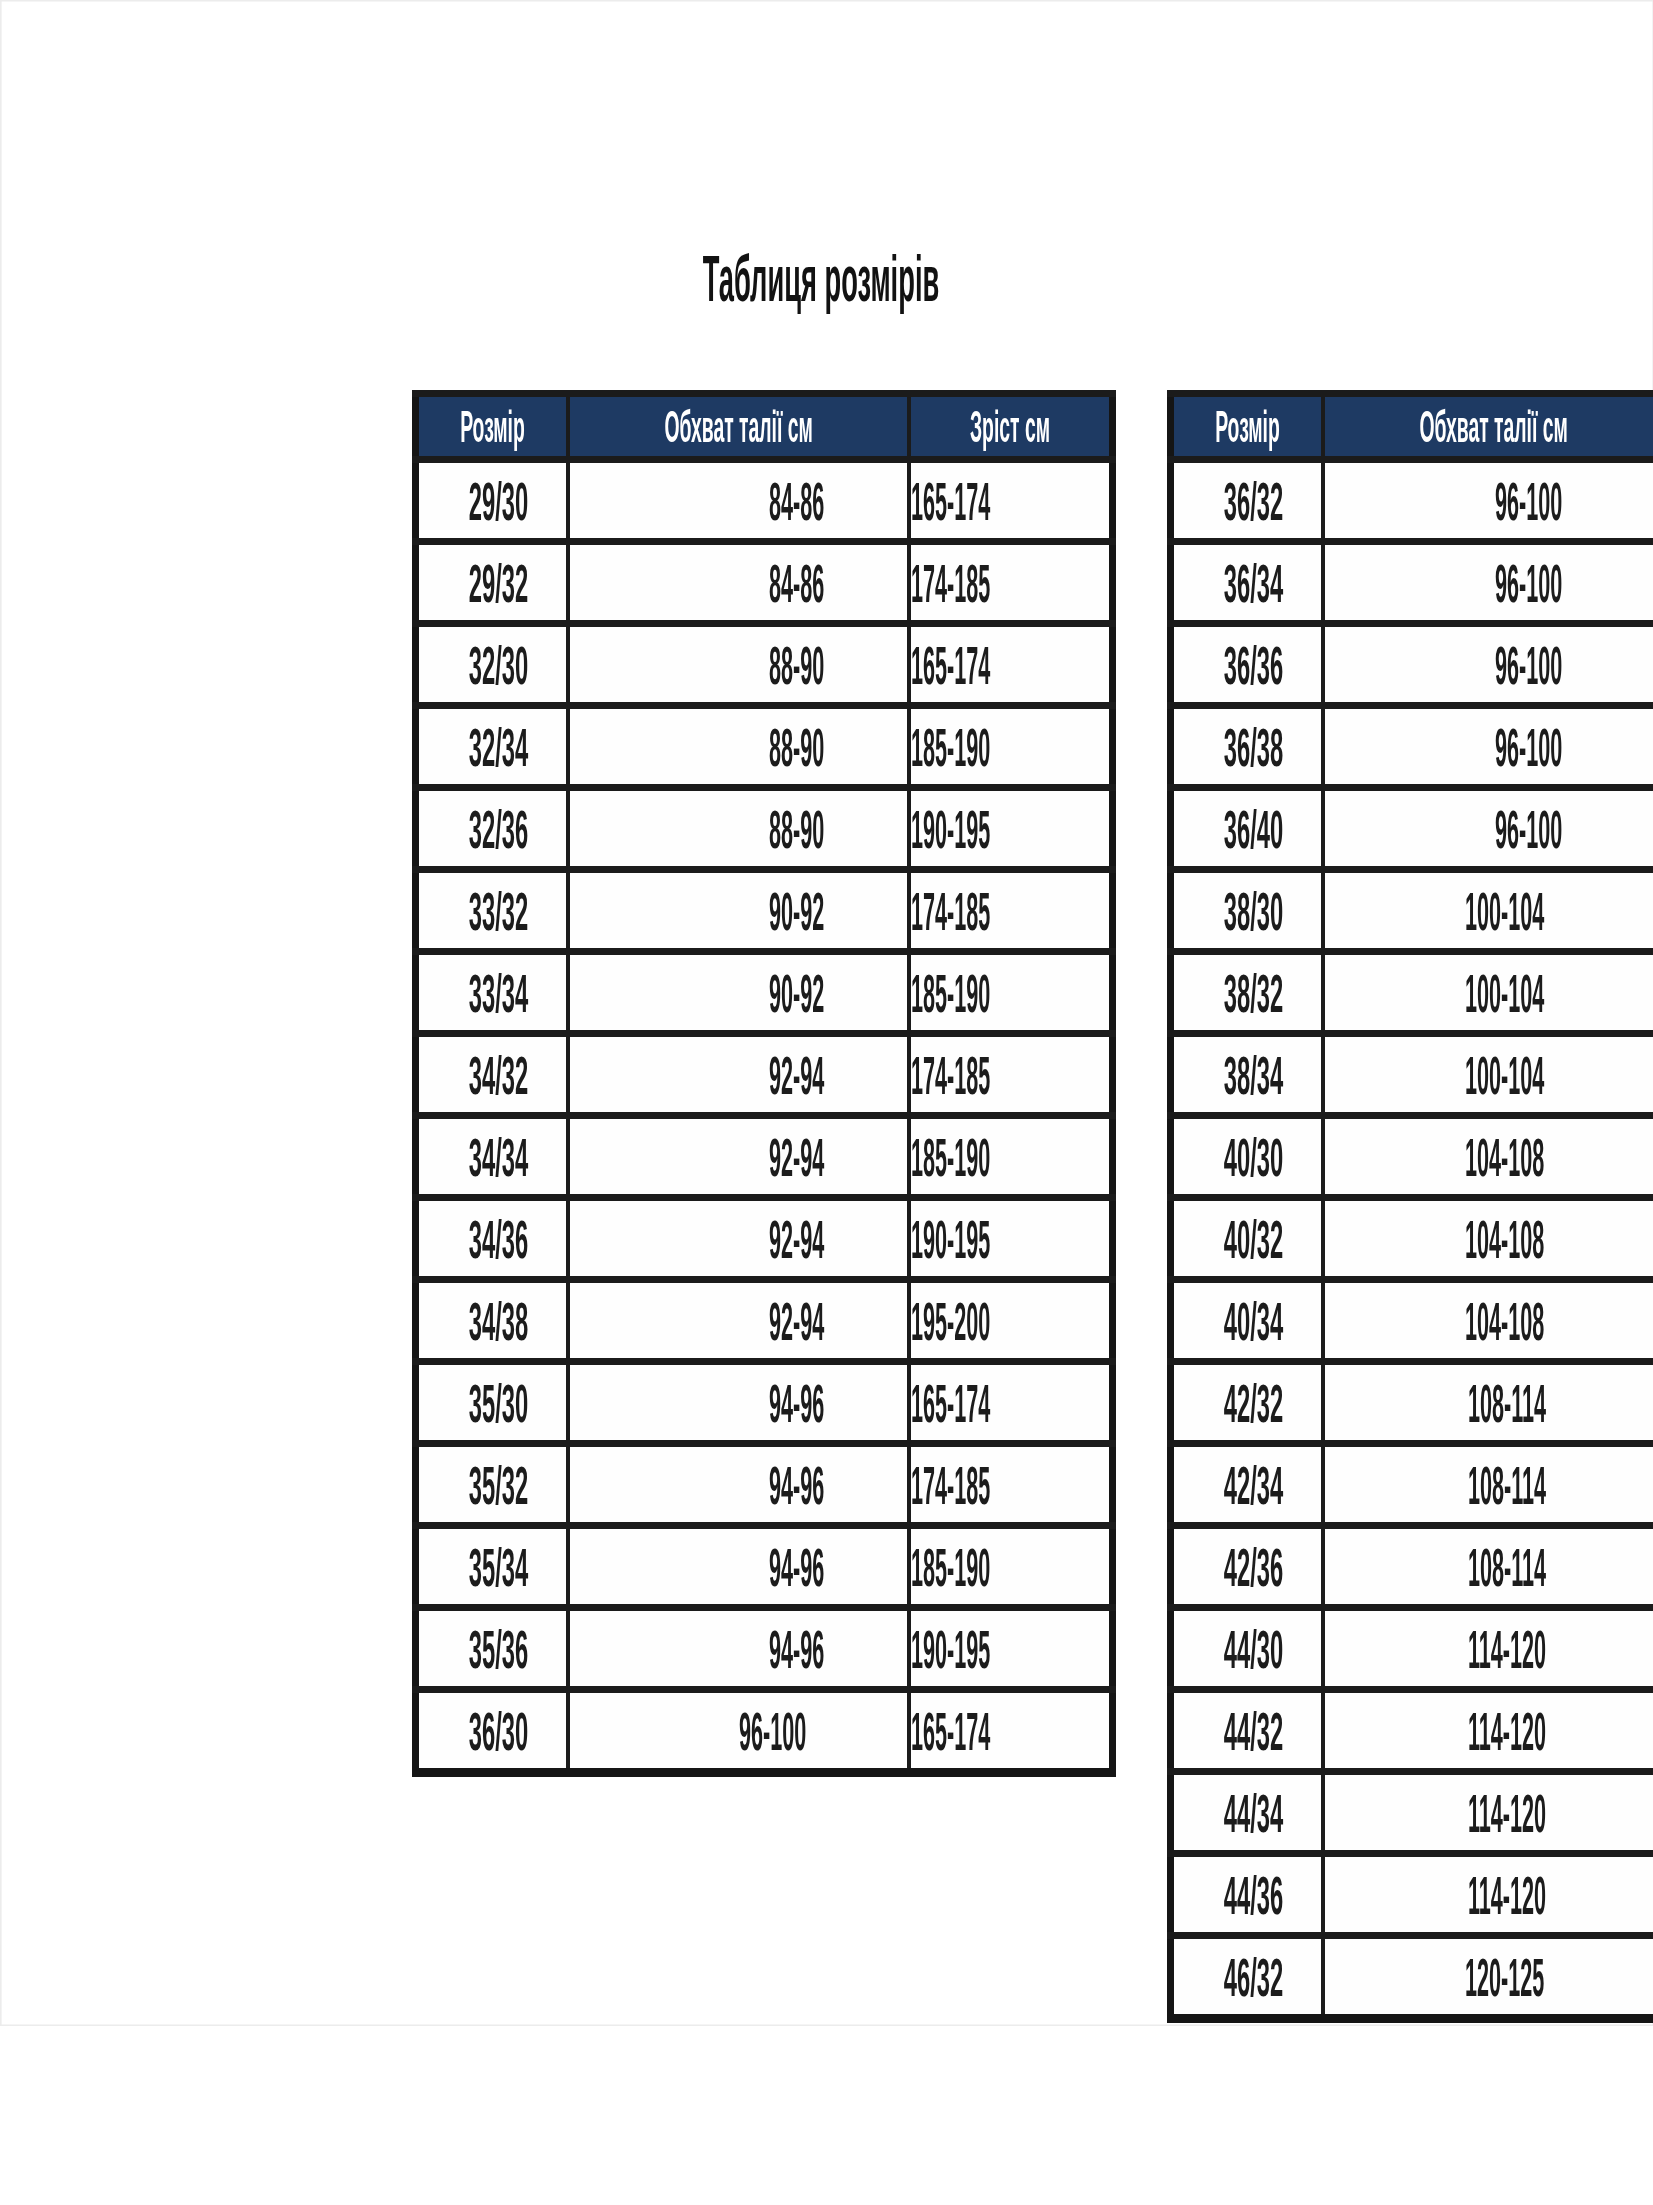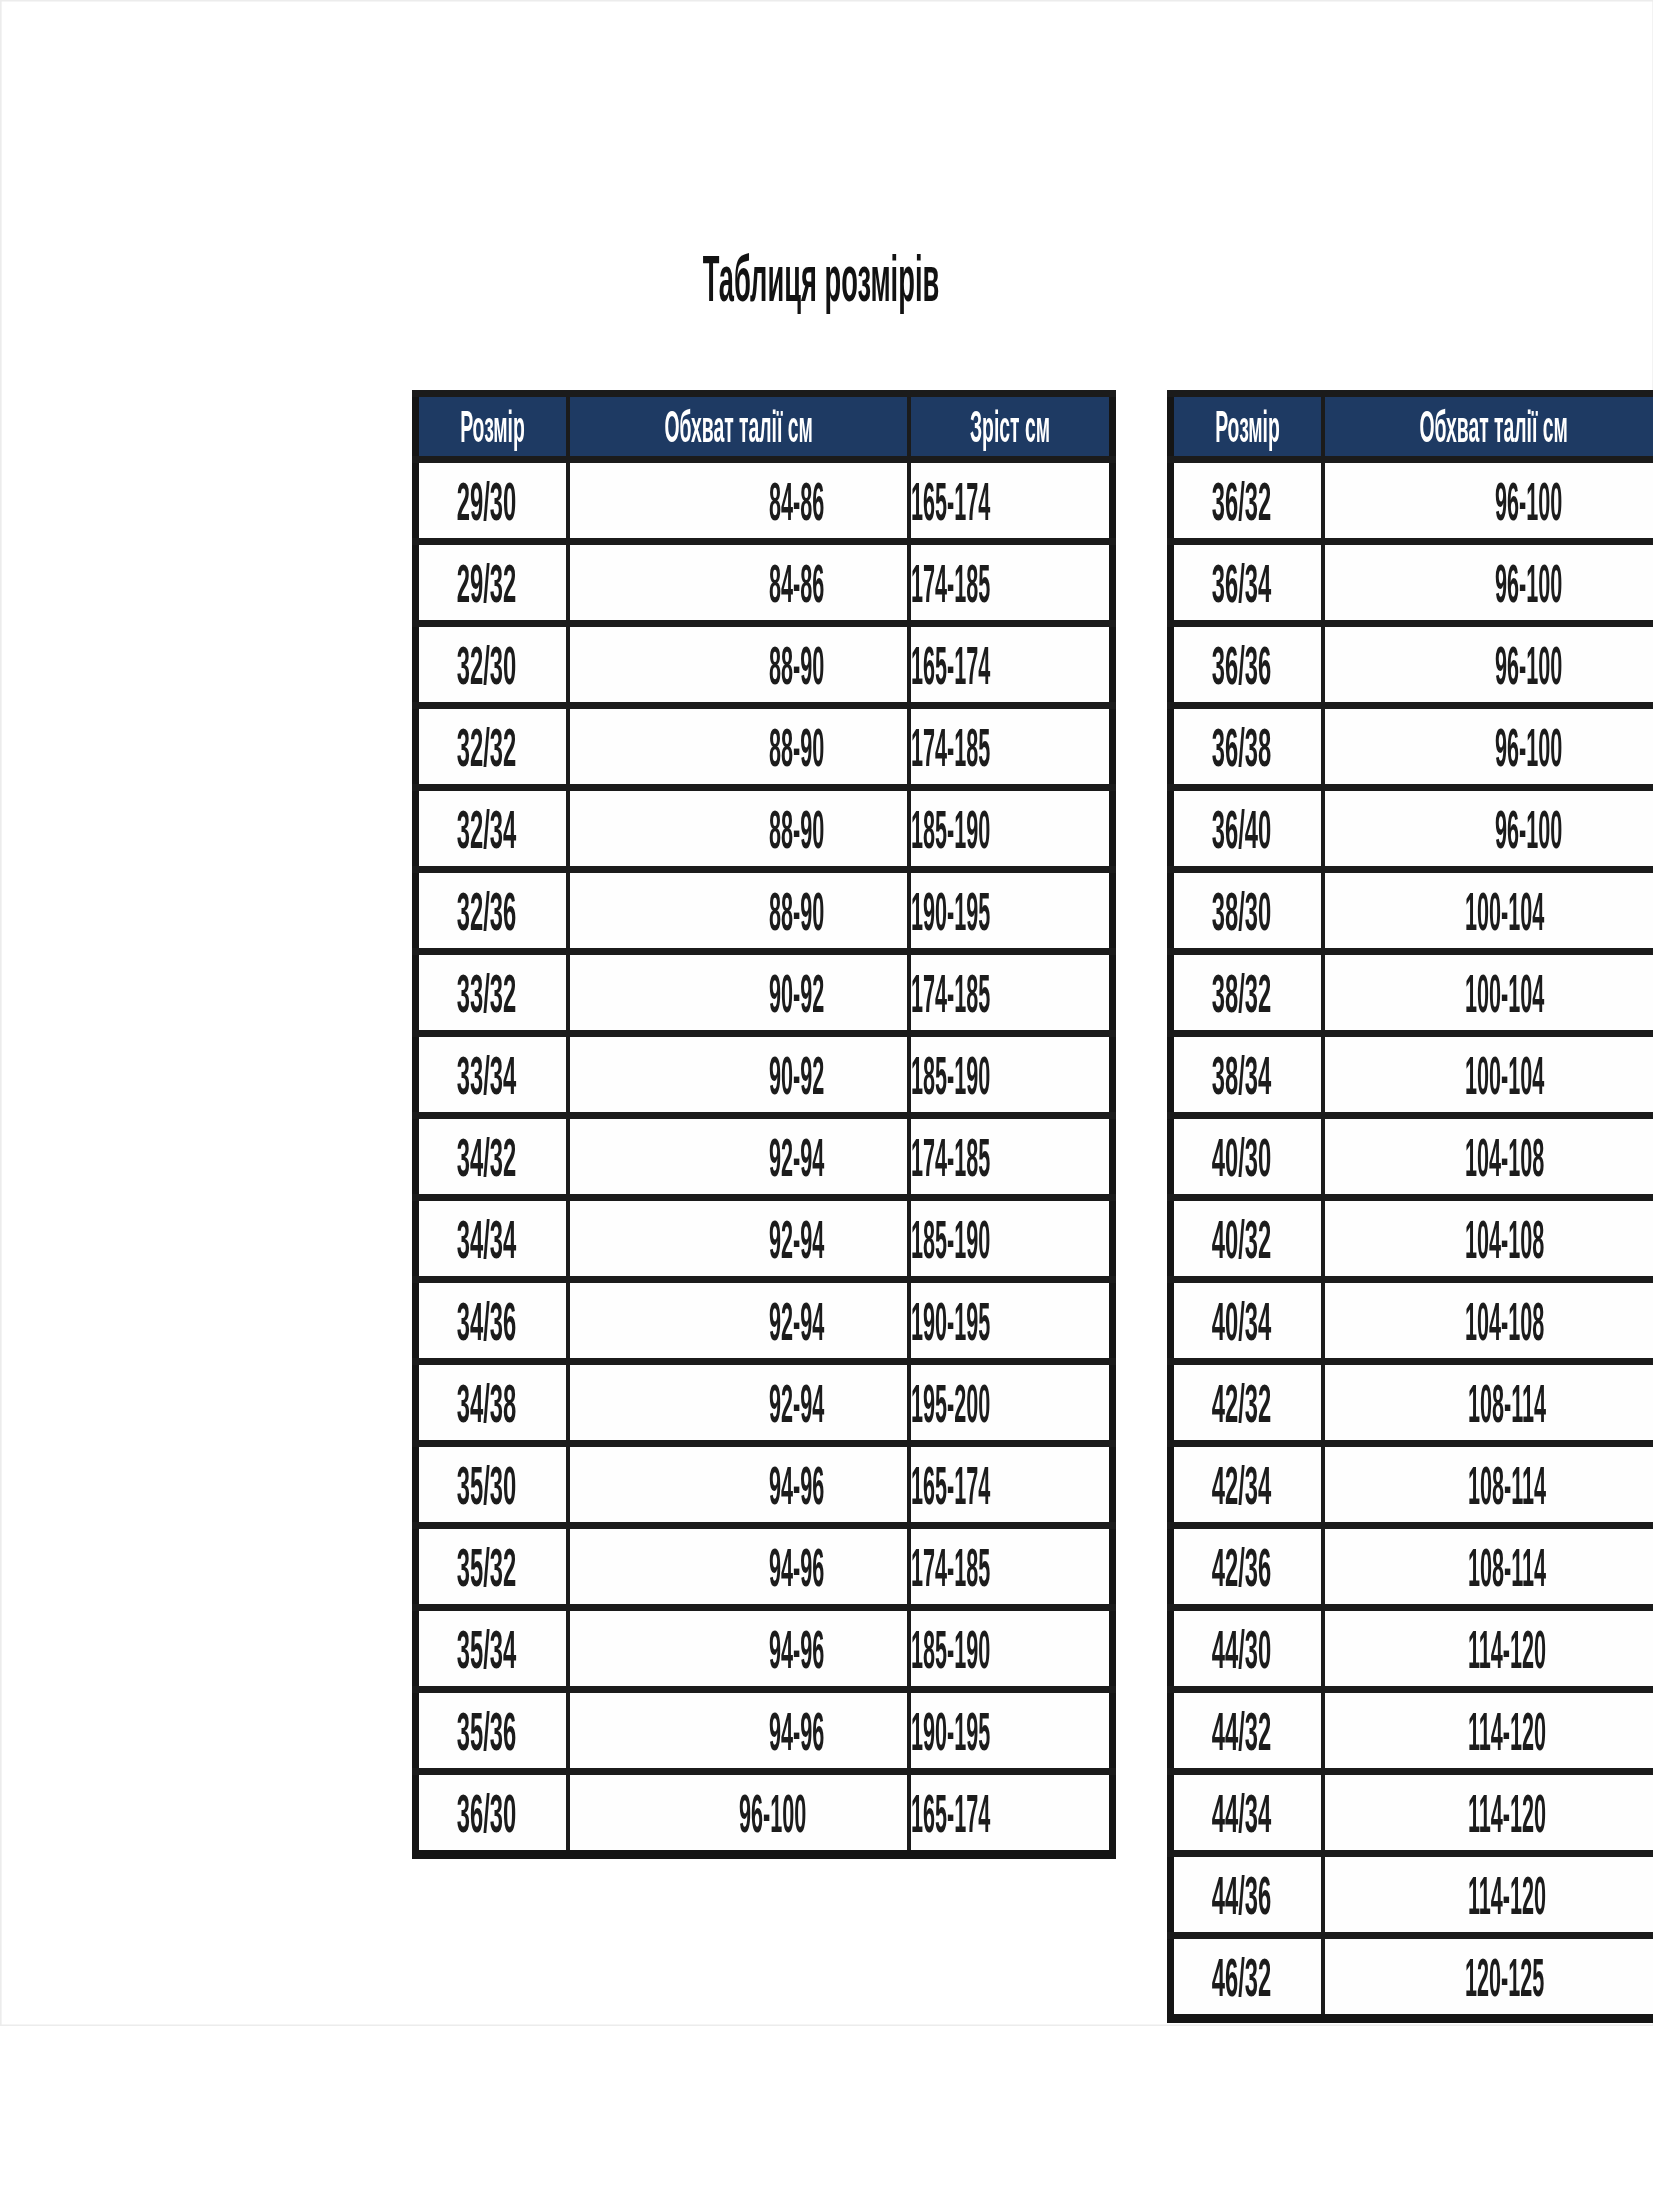--- a/index.html
+++ b/index.html
@@ -67,21 +67,21 @@
   th .txt { transform: scaleX(0.44); }
   table.size-table td {
     height: 75px;
     font-size: 54px;
     font-weight: bold;
     color: #1c1c1c;
     background: #fefefe;
   }
   td.size-cell {
     background: #f7ef00;
-    text-align: left;
+    text-align: right;
   }
   td.size-cell .txt { transform: scaleX(0.44); }
   td.waist-cell, td.height-cell { text-align: right; }
   td.waist-cell { padding-left: 9.8px; }
   td.height-cell { padding-left: 13px; }
   td.waist-cell .txt, td.height-cell .txt {
     transform: scaleX(0.40);
     transform-origin: 0 50%;
   }
 </style>
@@ -119,25 +119,20 @@
             <td class="size-cell"><span class="txt">29/32</span></td>
             <td class="waist-cell"><span class="txt">84-86</span></td>
             <td class="height-cell"><span class="txt">174-185</span></td>
           </tr>
           <tr>
             <td class="size-cell"><span class="txt">32/30</span></td>
             <td class="waist-cell"><span class="txt">88-90</span></td>
             <td class="height-cell"><span class="txt">165-174</span></td>
           </tr>
           <tr>
-            <td class="size-cell"><span class="txt">32/32</span></td>
-            <td class="waist-cell"><span class="txt">88-90</span></td>
-            <td class="height-cell"><span class="txt">174-185</span></td>
-          </tr>
-          <tr>
             <td class="size-cell"><span class="txt">32/34</span></td>
             <td class="waist-cell"><span class="txt">88-90</span></td>
             <td class="height-cell"><span class="txt">185-190</span></td>
           </tr>
           <tr>
             <td class="size-cell"><span class="txt">32/36</span></td>
             <td class="waist-cell"><span class="txt">88-90</span></td>
             <td class="height-cell"><span class="txt">190-195</span></td>
           </tr>
           <tr>

